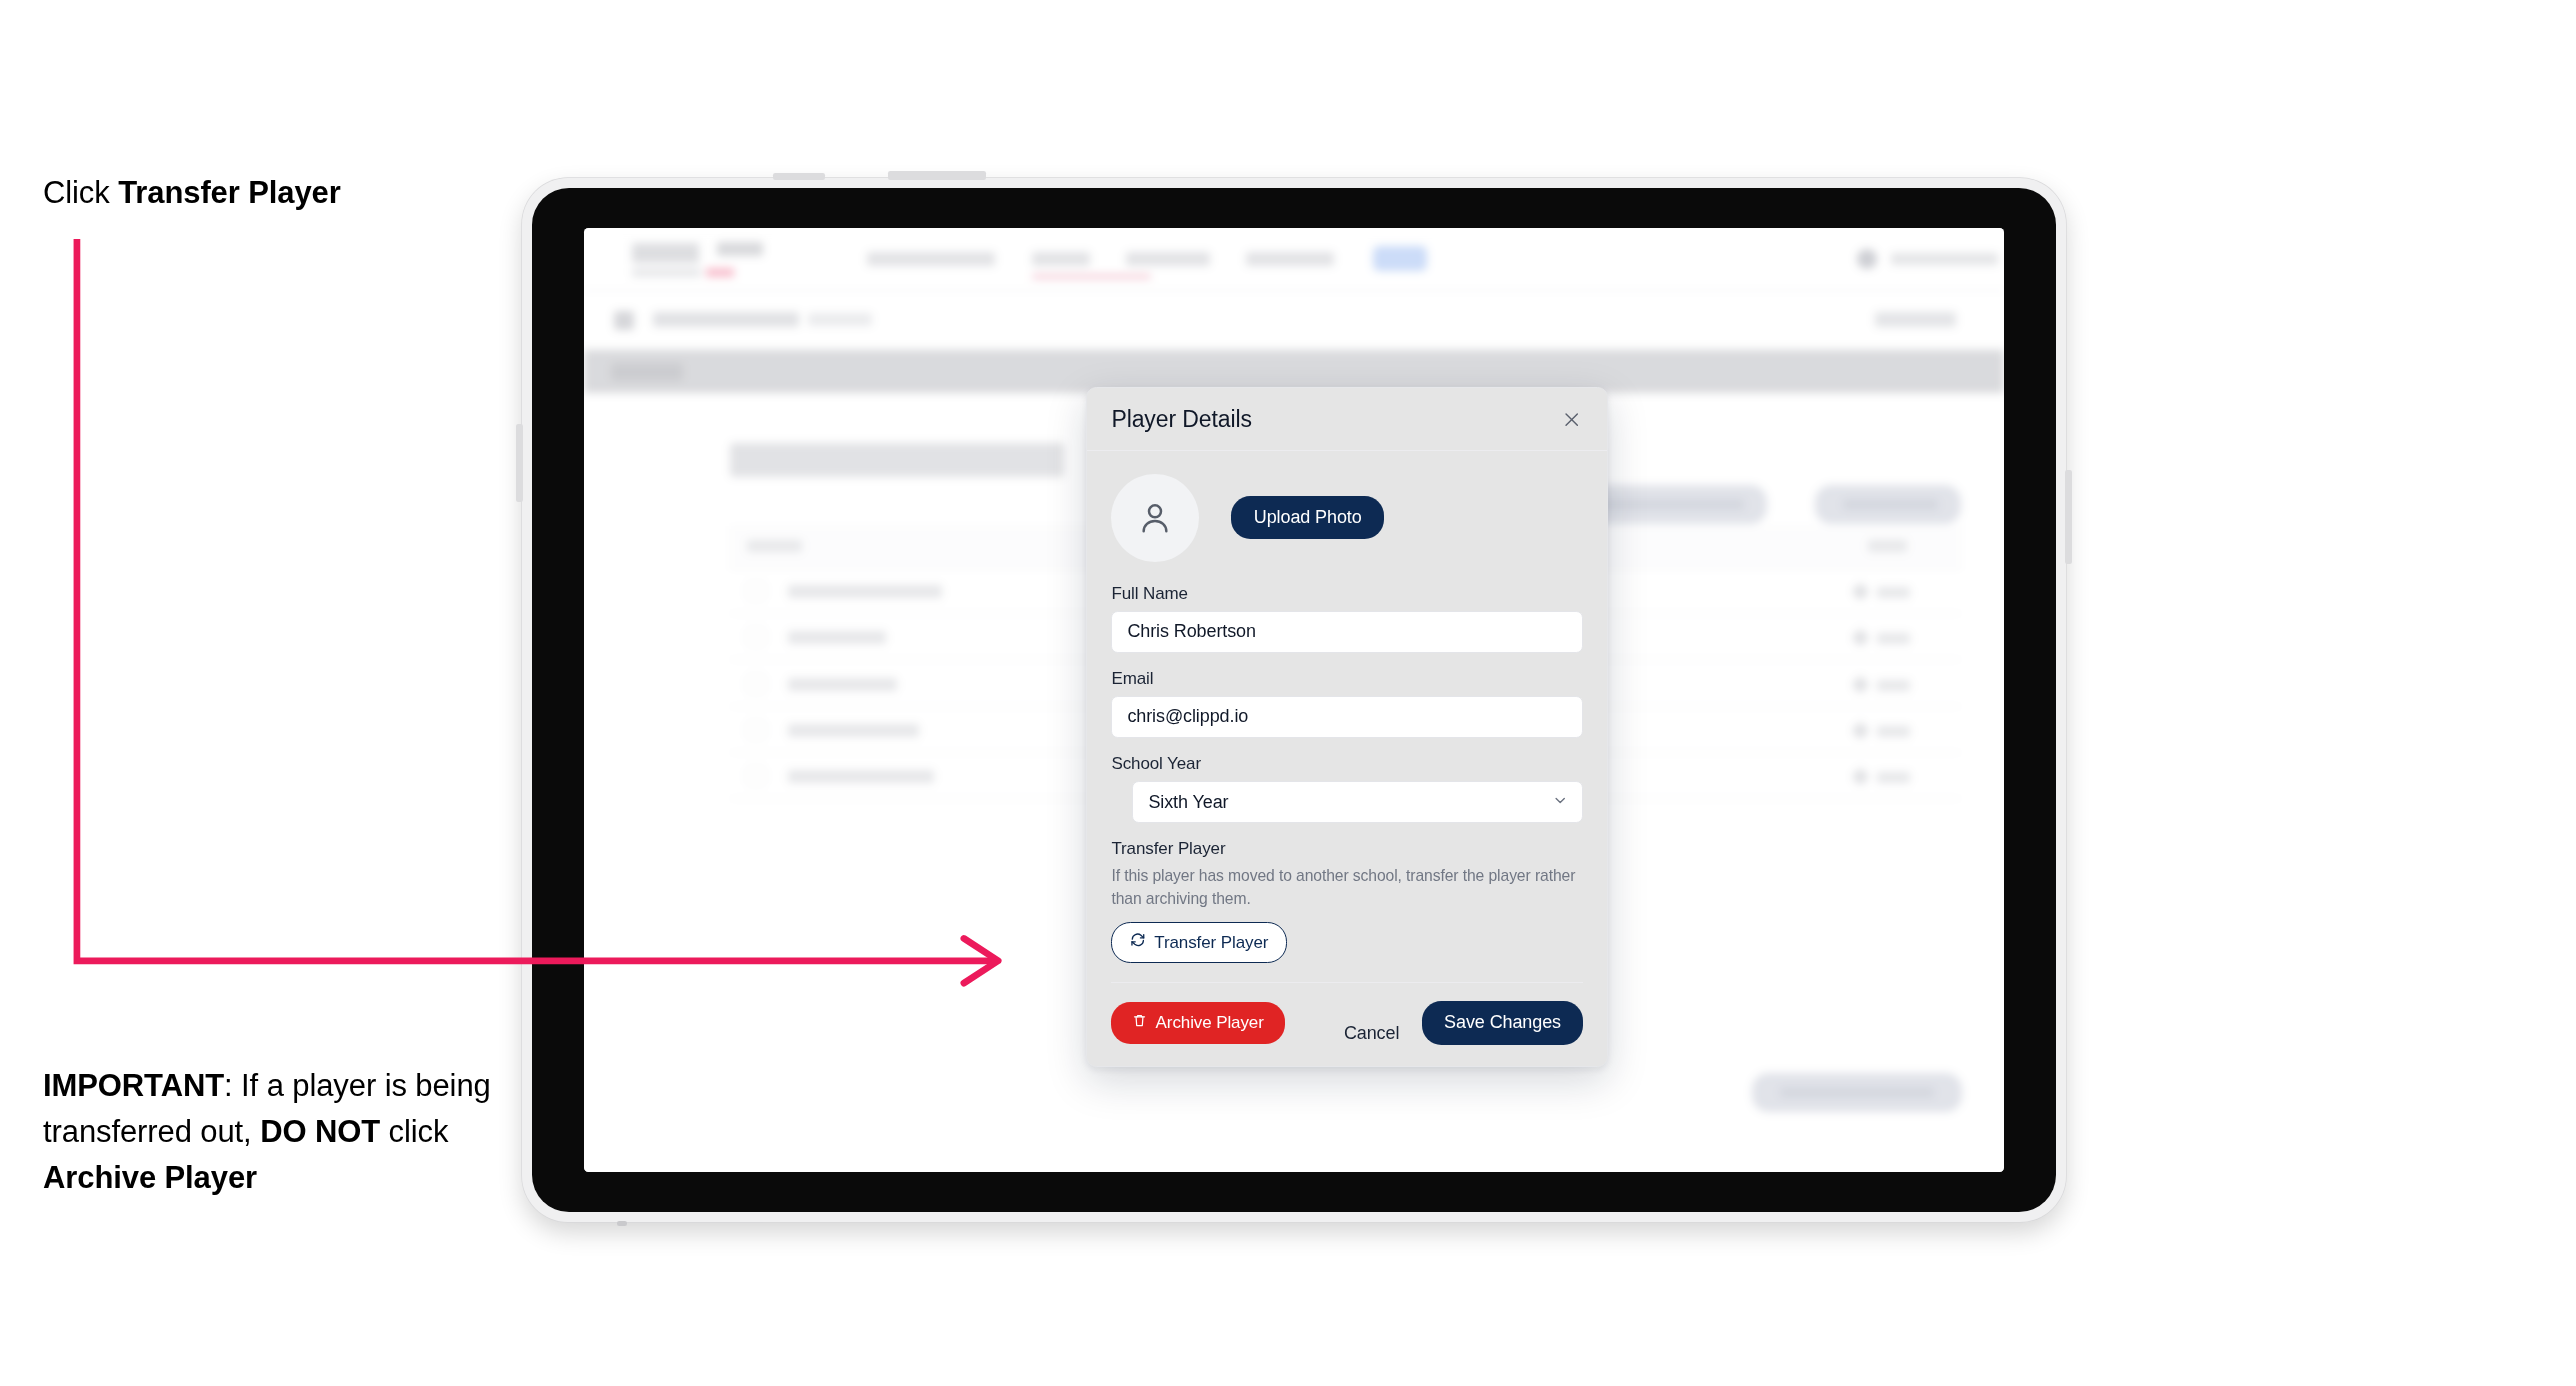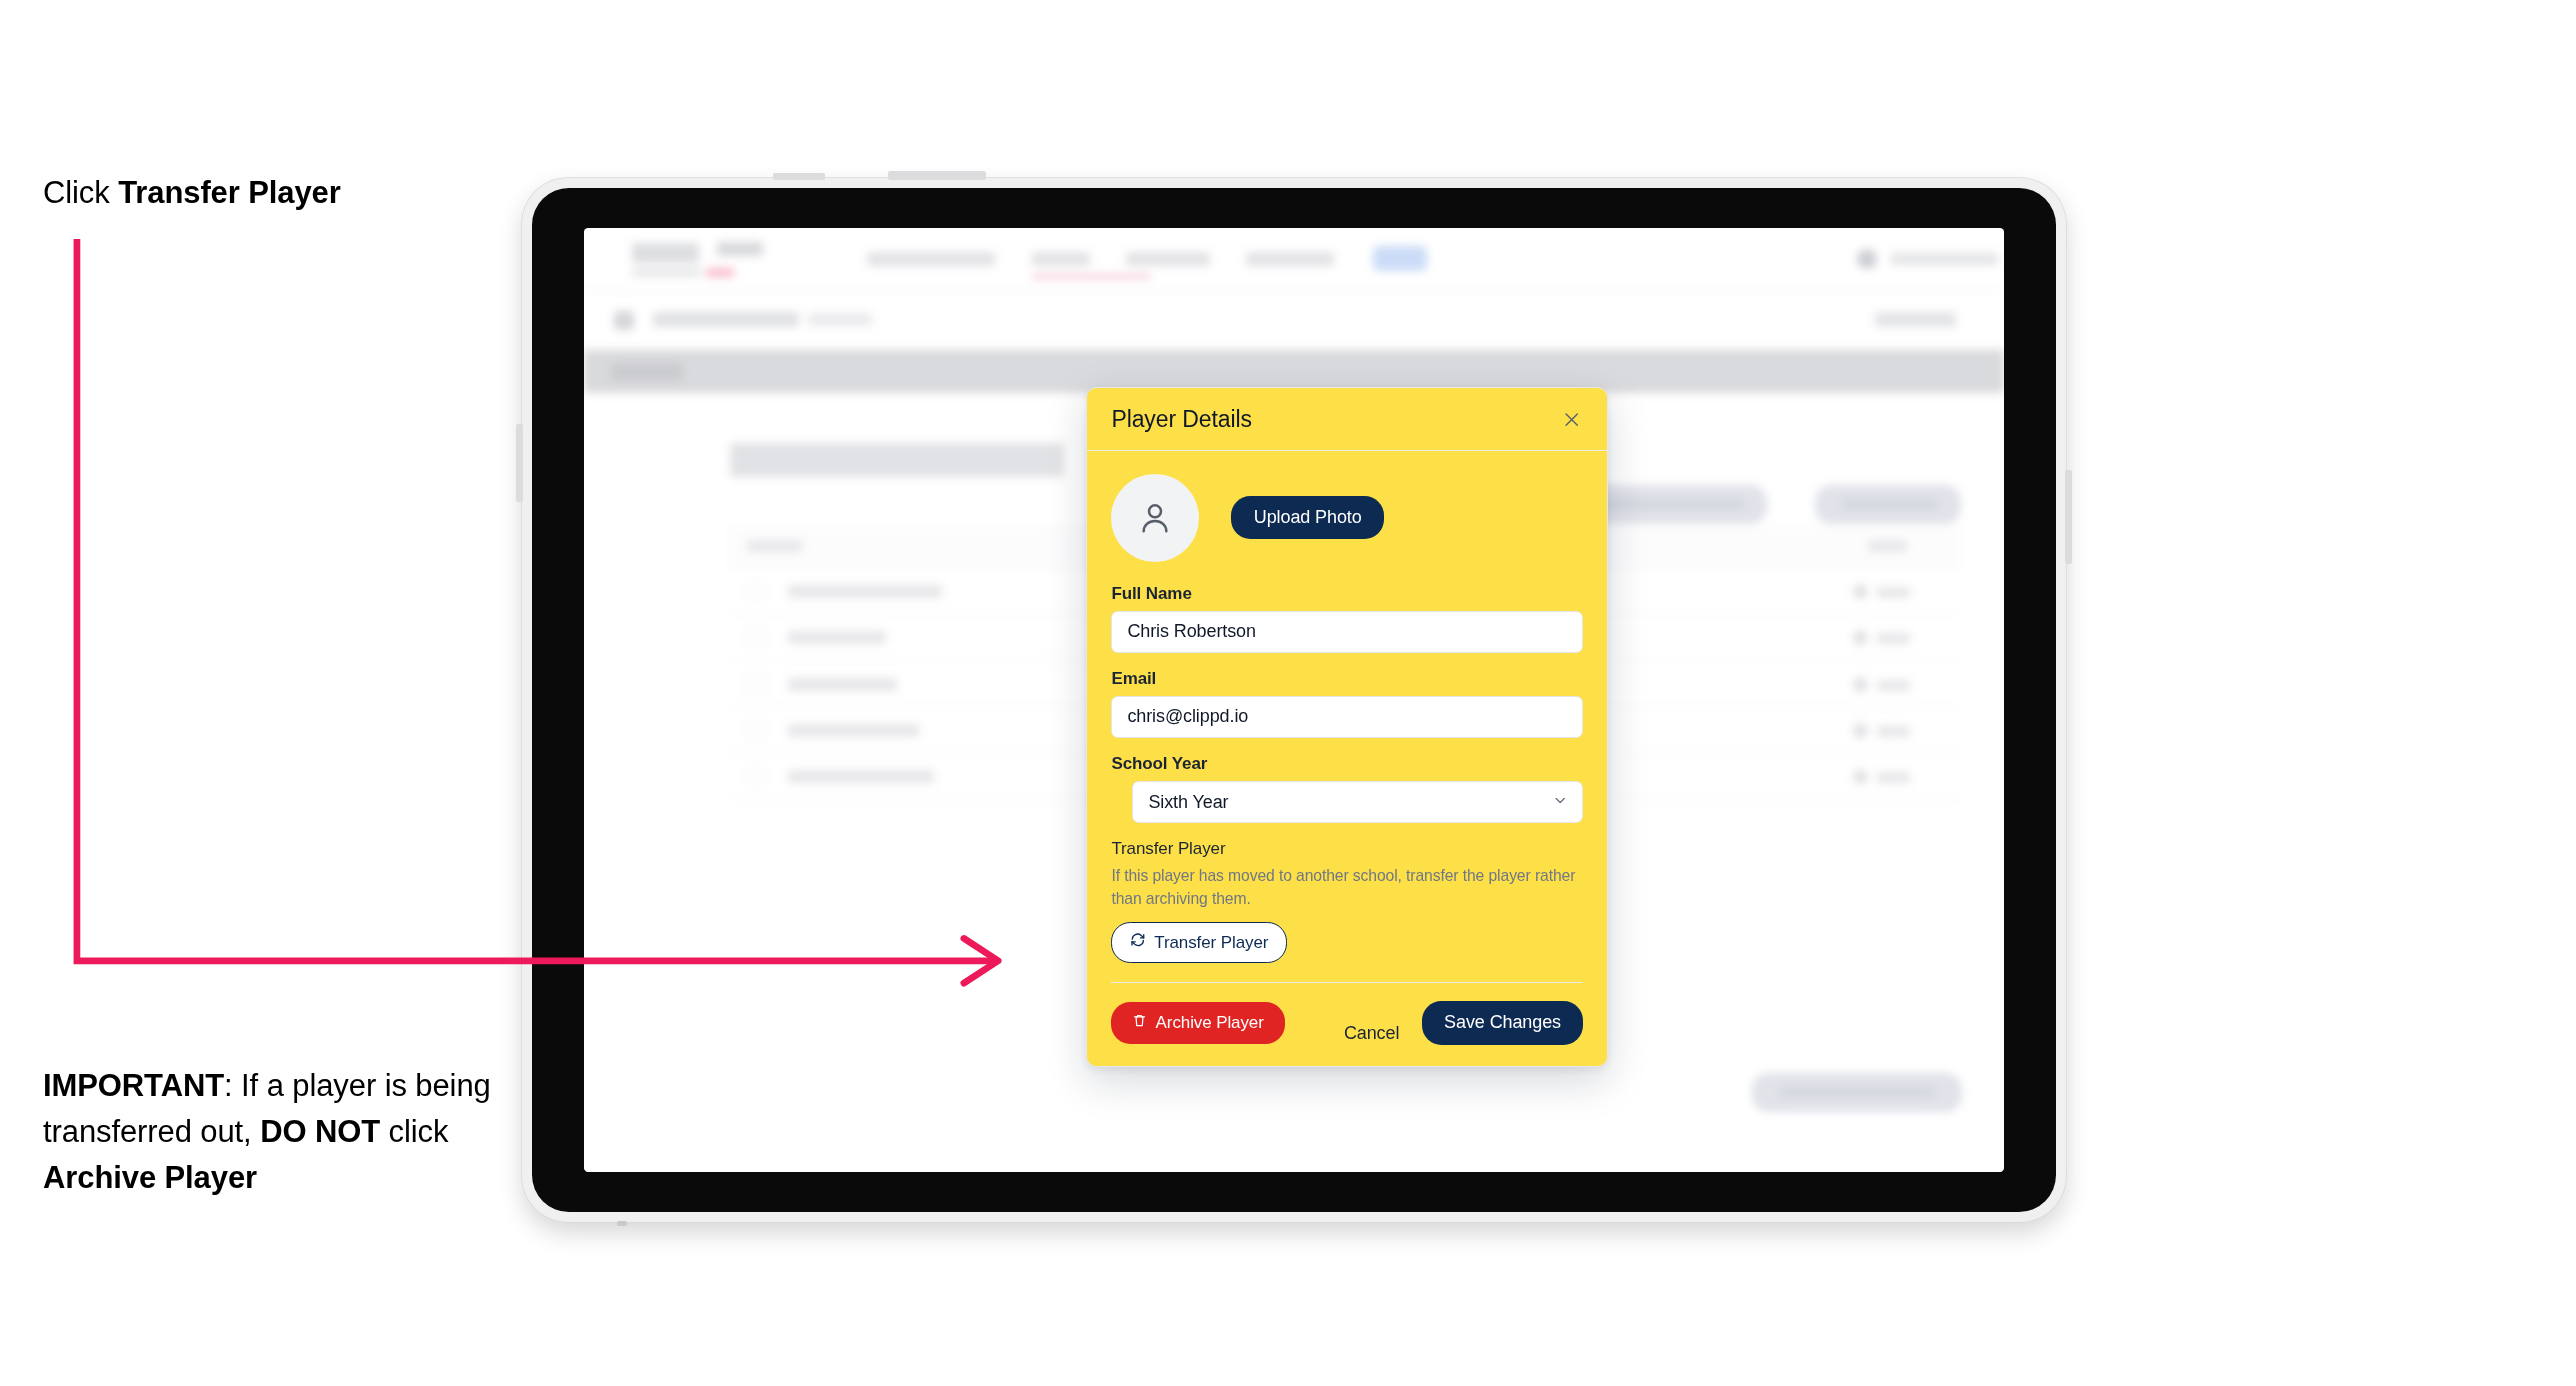--- a/index.html
+++ b/index.html
@@ -339,21 +339,21 @@
     background: rgba(255,255,255,0.30);
     z-index: 5;
   }
 
   
   #modal {
     position: absolute;
     left: 502px;
     top: 159px;
     width: 522px;
-    background: #fde047;
+    background: #e5e5e5;
     border-radius: 10.4px;
     border: 0.7px solid #e6e7ea;
     box-shadow: 0 13.4px 40px rgba(14,22,48,0.17), 0 2.2px 7.5px rgba(14,22,48,0.07);
     z-index: 20;
     overflow: hidden;
   }
   .modal-header {
     position: relative;
     height: 63px;
     border-bottom: 0.7px solid #ececef;
@@ -404,21 +404,20 @@
     letter-spacing: -0.1px;
   }
 
   .field { margin-bottom: 16.4px; }
   .field-label {
     display: block;
     font-size: 17px;
     color: #1b2435;
     margin-bottom: 6.7px;
     letter-spacing: -0.1px;
-    font-weight: bold;
   }
   .field-input {
     width: 100%;
     height: 42px;
     border: 0.7px solid #e4e5e9;
     border-radius: 6.7px;
     padding: 0 15px;
     font-size: 18px;
     color: #101828;
     background: #ffffff;

